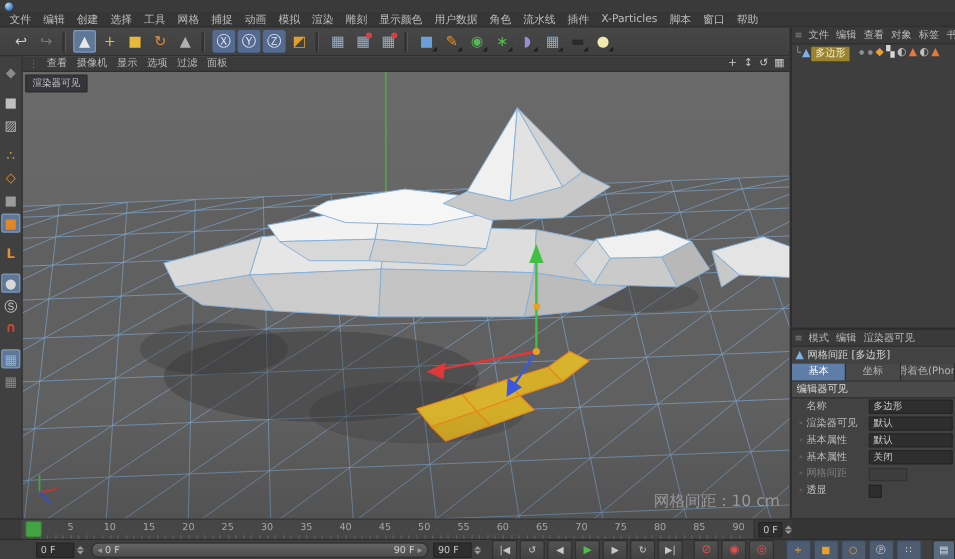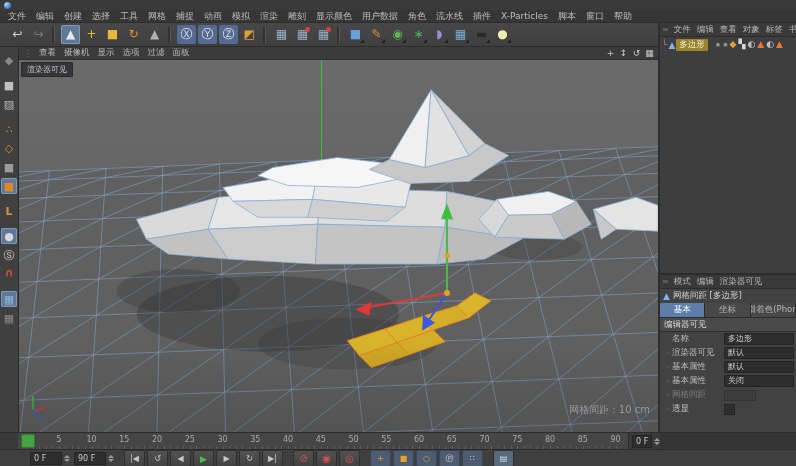--- a/index.html
+++ b/index.html
@@ -39,21 +39,21 @@
   #viewport{flex:1;display:flex;flex-direction:column;min-width:0;background:#656565;}
   #vpmenu{height:12px;background:#3b3b3b;border-bottom:1px solid #2e2e2e;display:flex;align-items:center;padding:0 2px;}
   #vpmenu .grip{color:#7a7a7a;font-size:8px;margin:0 3px;}
   #vpmenu .mi{padding:0 4px;font-size:8.5px;color:#b8b8b8;}
   #vpmenu .spacer{flex:1;}
   #vpmenu .nav{width:13px;text-align:center;font-size:9px;color:#c8c8c8;}
   #vpcanvas{position:relative;flex:1;overflow:hidden;}
   #vpcanvas svg{position:absolute;inset:0;}
   #viewchip{position:absolute;left:2px;top:2px;background:#35353a;border:1px solid #2a2a2a;color:#c4c4c4;
             font-size:8px;padding:1px 5px;border-radius:1px;}
-  #gridlabel{position:absolute;right:8px;bottom:15px;color:#989898;font-size:10px;}
+  #gridlabel{position:absolute;right:8px;bottom:5px;color:#989898;font-size:13px;}
   
   #rightpanel{width:136px;background:#414141;border-left:2px solid #2e2e2e;display:flex;flex-direction:column;}
   .pmenu{height:13px;background:#3a3a3a;border-bottom:1px solid #2d2d2d;display:flex;align-items:center;padding:0 2px;overflow:hidden;}
   .pmenu .grip{color:#7a7a7a;font-size:8px;margin-right:2px;}
   .pmenu .mi{padding:0 3px;font-size:8.5px;color:#b8b8b8;white-space:nowrap;}
   #om{flex:0 0 250px;display:flex;flex-direction:column;background:#3e3e3e;border-bottom:2px solid #2c2c2c;}
   #omrow{height:15px;display:flex;align-items:center;padding-left:2px;}
   #omrow .hier{color:#8f8f8f;font-size:9px;}
   #omrow .oicon{color:#7fb2e8;font-size:9px;margin:0 1px;}
   #omrow .oname{background:#9a8430;color:#f4ecc4;font-size:8.5px;padding:0 3px;border-radius:1px;}
@@ -410,20 +410,24 @@
     </div>
     <div id="rulerfill"></div>
   </div>
 
   <div id="transportrow">
     <span class="numbox" style="margin-left:30px;min-width:24px">0 F</span>
     <span class="spinner">
         <i class="up"></i>
         <i class="dn"></i>
       </span>
+    <div id="rangeslider">
+      <span><span style="color:#9a9a9a">◂ </span><span>0 F</span></span>
+      <span><span>90 F</span><span style="color:#9a9a9a"> ▸</span></span>
+    </div>
     <span class="numbox" style="margin-left:4px;min-width:24px">90 F</span>
     <span class="spinner">
         <i class="up"></i>
         <i class="dn"></i>
       </span>
     <span class="grpgap"></span>
     <span style="display:flex">
 
     <span class="tb ">|◀</span>
         <span class="tb ">↺</span>

